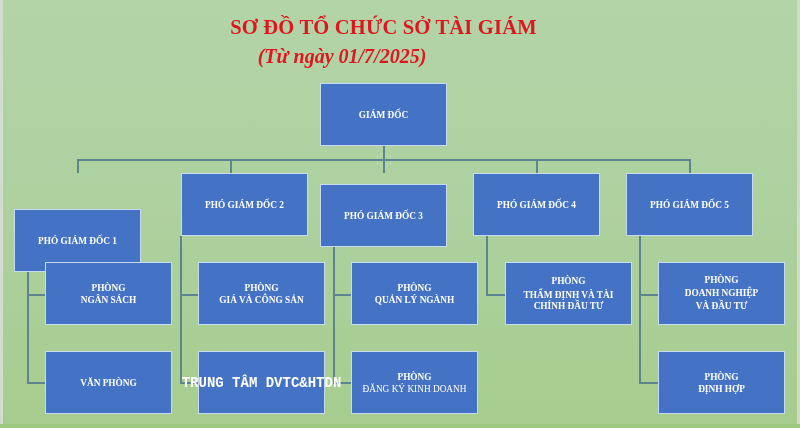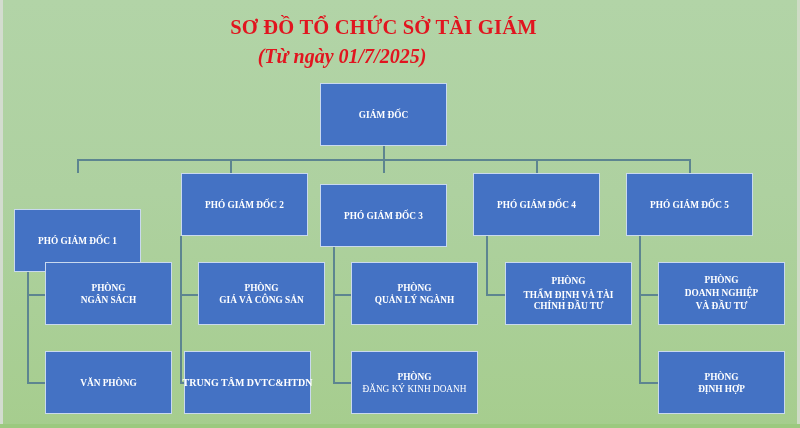--- a/index.html
+++ b/index.html
@@ -100,21 +100,21 @@
   <span class="line">NGÂN SÁCH</span>
 </div>
 <div class="box" style="left:45px; top:351px;">
   <span class="line">VĂN PHÒNG</span>
 </div>
 
 <div class="box" style="left:198px; top:262px;">
   <span class="line">PHÒNG</span>
   <span class="line">GIÁ VÀ CÔNG SẢN</span>
 </div>
-<div class="box" style="left:184px; top:351px; font-size:10px;">
+<div class="box" style="left:198px; top:351px; font-size:14px;font-family:Liberation Mono, monospace;">
   <span class="line">TRUNG TÂM DVTC&amp;HTDN</span>
 </div>
 
 <div class="box" style="left:351px; top:262px;">
   <span class="line">PHÒNG</span>
   <span class="line">QUẢN LÝ NGÀNH</span>
 </div>
 <div class="box" style="left:351px; top:351px;">
   <span class="line">PHÒNG</span>
   <span class="line plain">ĐĂNG KÝ KINH DOANH</span>

